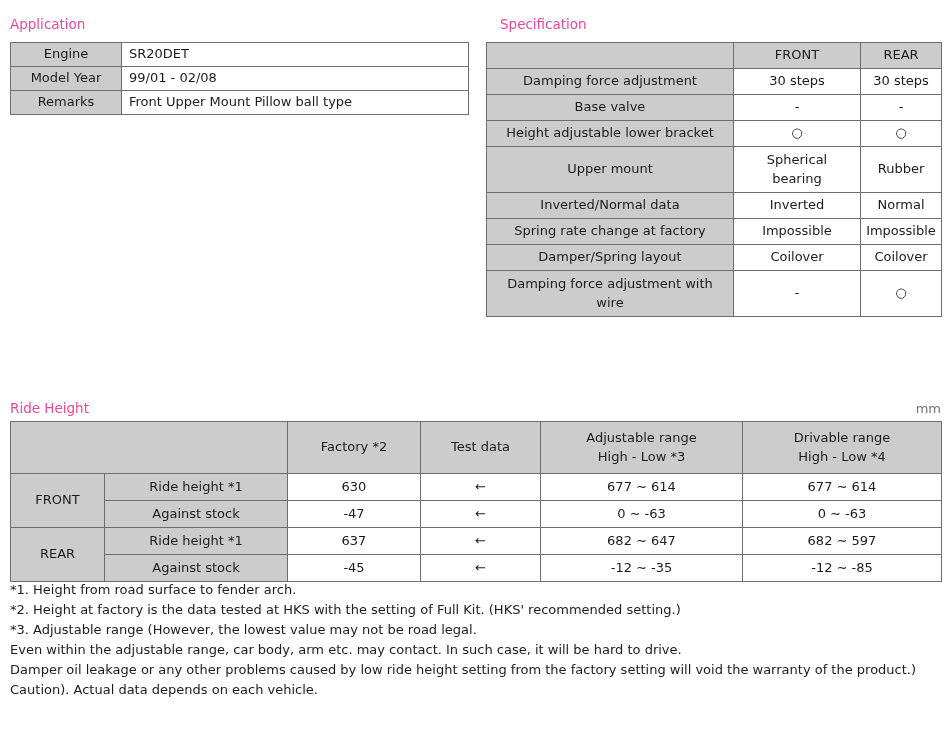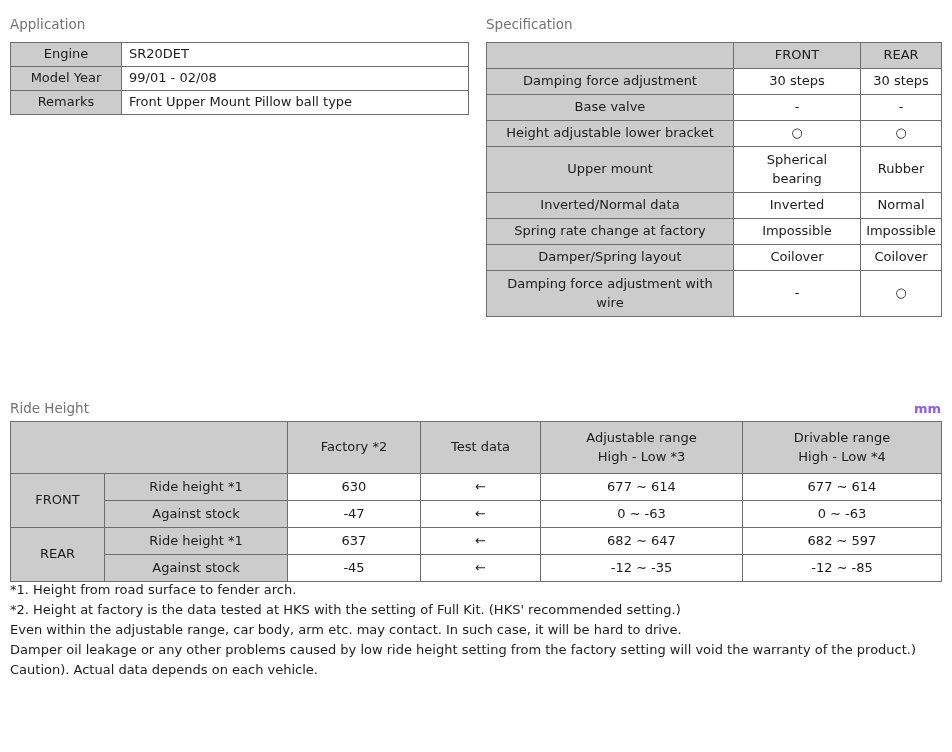--- a/index.html
+++ b/index.html
@@ -10,35 +10,34 @@
   body {
     width: 952px;
     height: 752px;
     position: relative;
     font-family: "DejaVu Sans", "Liberation Sans", sans-serif;
     font-size: 13px;
     color: #1c1c1c;
   }
   .section { position: absolute; }
   .heading {
-    color: #737373;
+    color: #ec4899;
     font-size: 13.5px;
     line-height: 17px;
   }
   .heading-row {
     display: flex;
     justify-content: space-between;
     align-items: flex-end;
     margin-bottom: 4px;
   }
   .unit-label {
-    color: #8b5cf6;
+    color: #737373;
     font-size: 13px;
     line-height: 17px;
-    font-weight: bold;
   }
   table {
     border-collapse: collapse;
     table-layout: fixed;
   }
   td {
     border: 1px solid #6e6e6e;
     text-align: center;
     vertical-align: middle;
     white-space: pre-line;
@@ -51,21 +50,21 @@
 
   
   #application { left: 10px; top: 16px; width: 458px; }
   #application .heading { margin-bottom: 9px; }
   #application table { width: 458px; }
   #application tr { height: 20px; }
   #application td.value { text-align: left; padding-left: 7px; }
 
   
   #specification { left: 486px; top: 16px; width: 455px; }
-  #specification .heading { margin-bottom: 9px; }
+  #specification .heading { margin-bottom: 9px; margin-left: 14px; }
   #specification table { width: 455px; }
   #specification tr.r1 { height: 26px; }
   #specification tr.r2 { height: 46px; }
 
   
   #ride { left: 10px; top: 400px; width: 931px; }
   #ride table { width: 931px; }
   #ride tr.rh-head { height: 52px; }
   #ride tr.rh-row { height: 27px; }
 
@@ -217,16 +216,17 @@
       <td class="white">-12 ∼ -35</td>
       <td class="white">-12 ∼ -85</td>
     </tr>
   </tbody>
     </table>
 </div>
 
 <div class="section" id="footnotes">
   <p>*1. Height from road surface to fender arch.</p>
   <p>*2. Height at factory is the data tested at HKS with the setting of Full Kit. (HKS' recommended setting.)</p>
+  <p>*3. Adjustable range (However, the lowest value may not be road legal.</p>
   <p>Even within the adjustable range, car body, arm etc. may contact. In such case, it will be hard to drive.</p>
   <p>Damper oil leakage or any other problems caused by low ride height setting from the factory setting will void the warranty of the product.)</p>
   <p>Caution). Actual data depends on each vehicle.</p>
 </div>
 
 </body></html>

